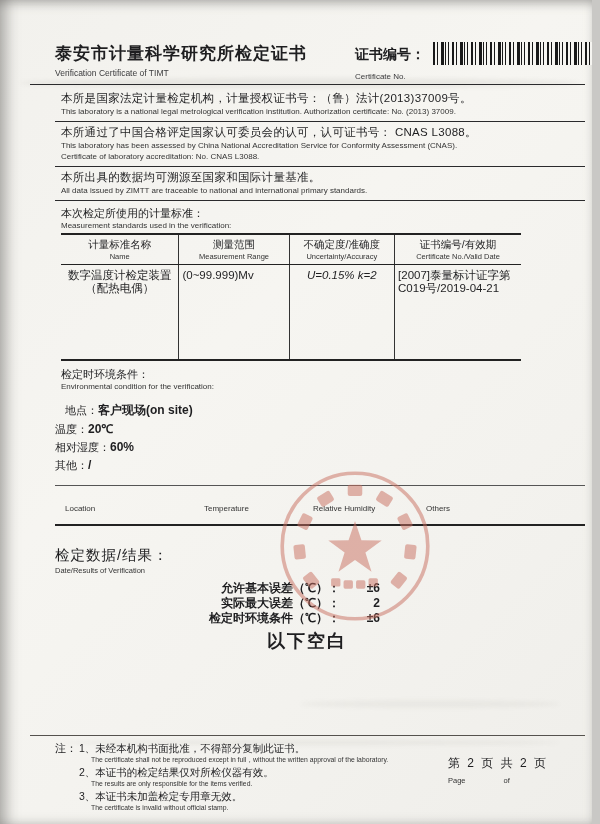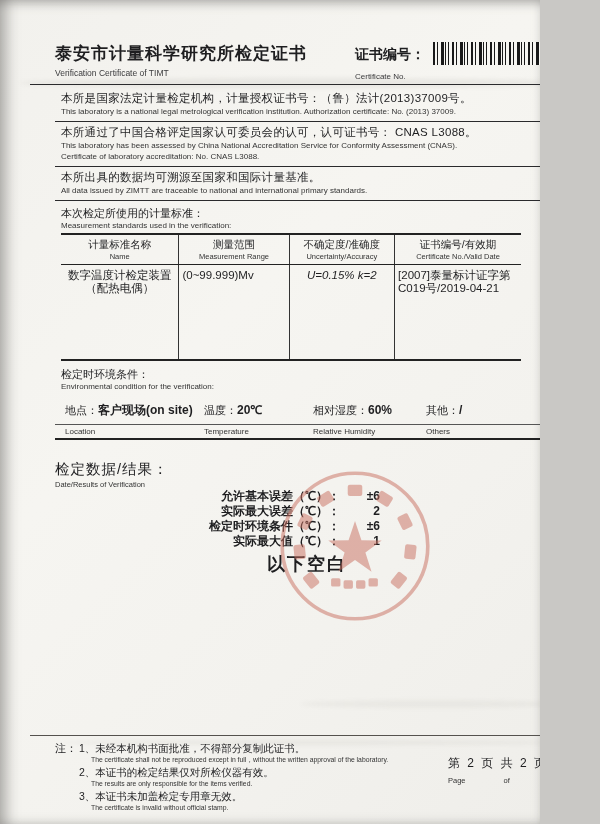--- a/index.html
+++ b/index.html
@@ -4,21 +4,21 @@
 <style>
   html,body{margin:0;padding:0;}
   body{
     width:600px;height:824px;
     background:#c9c8c5;
     font-family:"Liberation Sans", sans-serif;
     color:#1e1e20;
     -webkit-font-smoothing:antialiased;
   }
   .paper{
-    position:relative;width:540px;height:824px;overflow:hidden;
+    position:relative;width:592px;height:824px;overflow:hidden;
     background:linear-gradient(135deg,#f2f1ed 0%,#f6f5f1 40%,#f3f2ee 70%,#efeeea 100%);
     box-shadow:inset 16px 0 14px -10px rgba(110,108,105,.55),
                inset 0 12px 10px -8px rgba(130,128,125,.5),
                inset -5px 0 8px -5px rgba(150,148,145,.35),
                inset 0 -10px 10px -8px rgba(150,148,145,.35);
     text-decoration:underline;
   }
   .smudge{position:absolute;pointer-events:none;filter:blur(2px);opacity:.12;background:#8a887f;}
   .sm1{left:20px;top:78px;width:560px;height:10px;border-radius:50%;}
   .sm2{left:300px;top:700px;width:260px;height:8px;border-radius:50%;opacity:.08;}
@@ -64,33 +64,33 @@
   td.c1{width:122px;text-align:center;}
   td.c2{width:107px;padding-left:7px;}
   td.c3{width:102px;text-align:center;font-style:italic;}
   td.c4{width:129px;padding-left:5px;}
 
   
   .env{margin-top:6px;}
   .env-label-cn{font-size:11px;margin-left:6px;}
   .env-label-en{font-size:8px;color:#333;margin-left:6px;}
   .env-fields{margin-top:7px;border-bottom:2px solid #222;}
-  .env-values{display:flex;border-bottom:1px solid #555;padding:2px 0 5px;}
-  .env-english{display:flex;font-size:8px;color:#333;padding:2px 0 2px;}
+  .env-values{display:flex;border-bottom:1px solid #555;padding:2px 0 12px;flex-direction:column;}
+  .env-english{display:flex;font-size:8px;color:#333;padding:2px 0 11px;margin-top:16px;}
   .eg1{width:149px;padding-left:10px;box-sizing:border-box;}
   .eg2{width:109px;}
   .eg3{width:113px;}
   .eg4{flex:1;}
   .env-k{font-size:11px;}
   .env-v{font-size:12px;font-weight:bold;}
 
   
   .res-head-cn{font-size:14.5px;letter-spacing:1px;margin-top:20px;}
   .res-head-en{font-size:7.5px;color:#333;margin-top:1px;}
-  .res-items{}
+  .res-items{margin-top:6px;}
   .res-row{display:flex;font-size:12px;font-weight:600;line-height:15px;}
   .res-label{width:285px;text-align:right;}
   .res-value{width:40px;text-align:right;}
   .res-blank{font-size:18px;font-weight:600;margin:3px 0 0 212px;letter-spacing:2px;}
 
   
   .seal{position:absolute;left:277px;top:468px;width:156px;height:156px;
     opacity:.5;filter:blur(.6px);pointer-events:none;}
 
   
@@ -205,24 +205,20 @@
           <div class="res-label">允许基本误差（℃）：</div>
           <div class="res-value">±6</div>
         </div>
         <div class="res-row">
           <div class="res-label">实际最大误差（℃）：</div>
           <div class="res-value">2</div>
         </div>
         <div class="res-row">
           <div class="res-label">检定时环境条件（℃）：</div>
           <div class="res-value">±6</div>
-        </div>
-        <div class="res-row">
-          <div class="res-label">实际最大值（℃）：</div>
-          <div class="res-value">1</div>
         </div>
       </div>
       <div class="res-blank">以下空白</div>
     </div>
   </div>
 
   <svg class="seal" viewBox="0 0 150 150">
     <g fill="var(--seal-color,#c96f60)" stroke="var(--seal-color,#c96f60)">
       <circle cx="75" cy="75" r="70" fill="none" stroke-width="3.5"></circle>
       <polygon points="75,51 81.2,69.5 100.7,69.7 85,81.2 90.9,99.8 75,88.5 59.1,99.8 65,81.2 49.3,69.7 68.8,69.5" stroke="none"></polygon>

